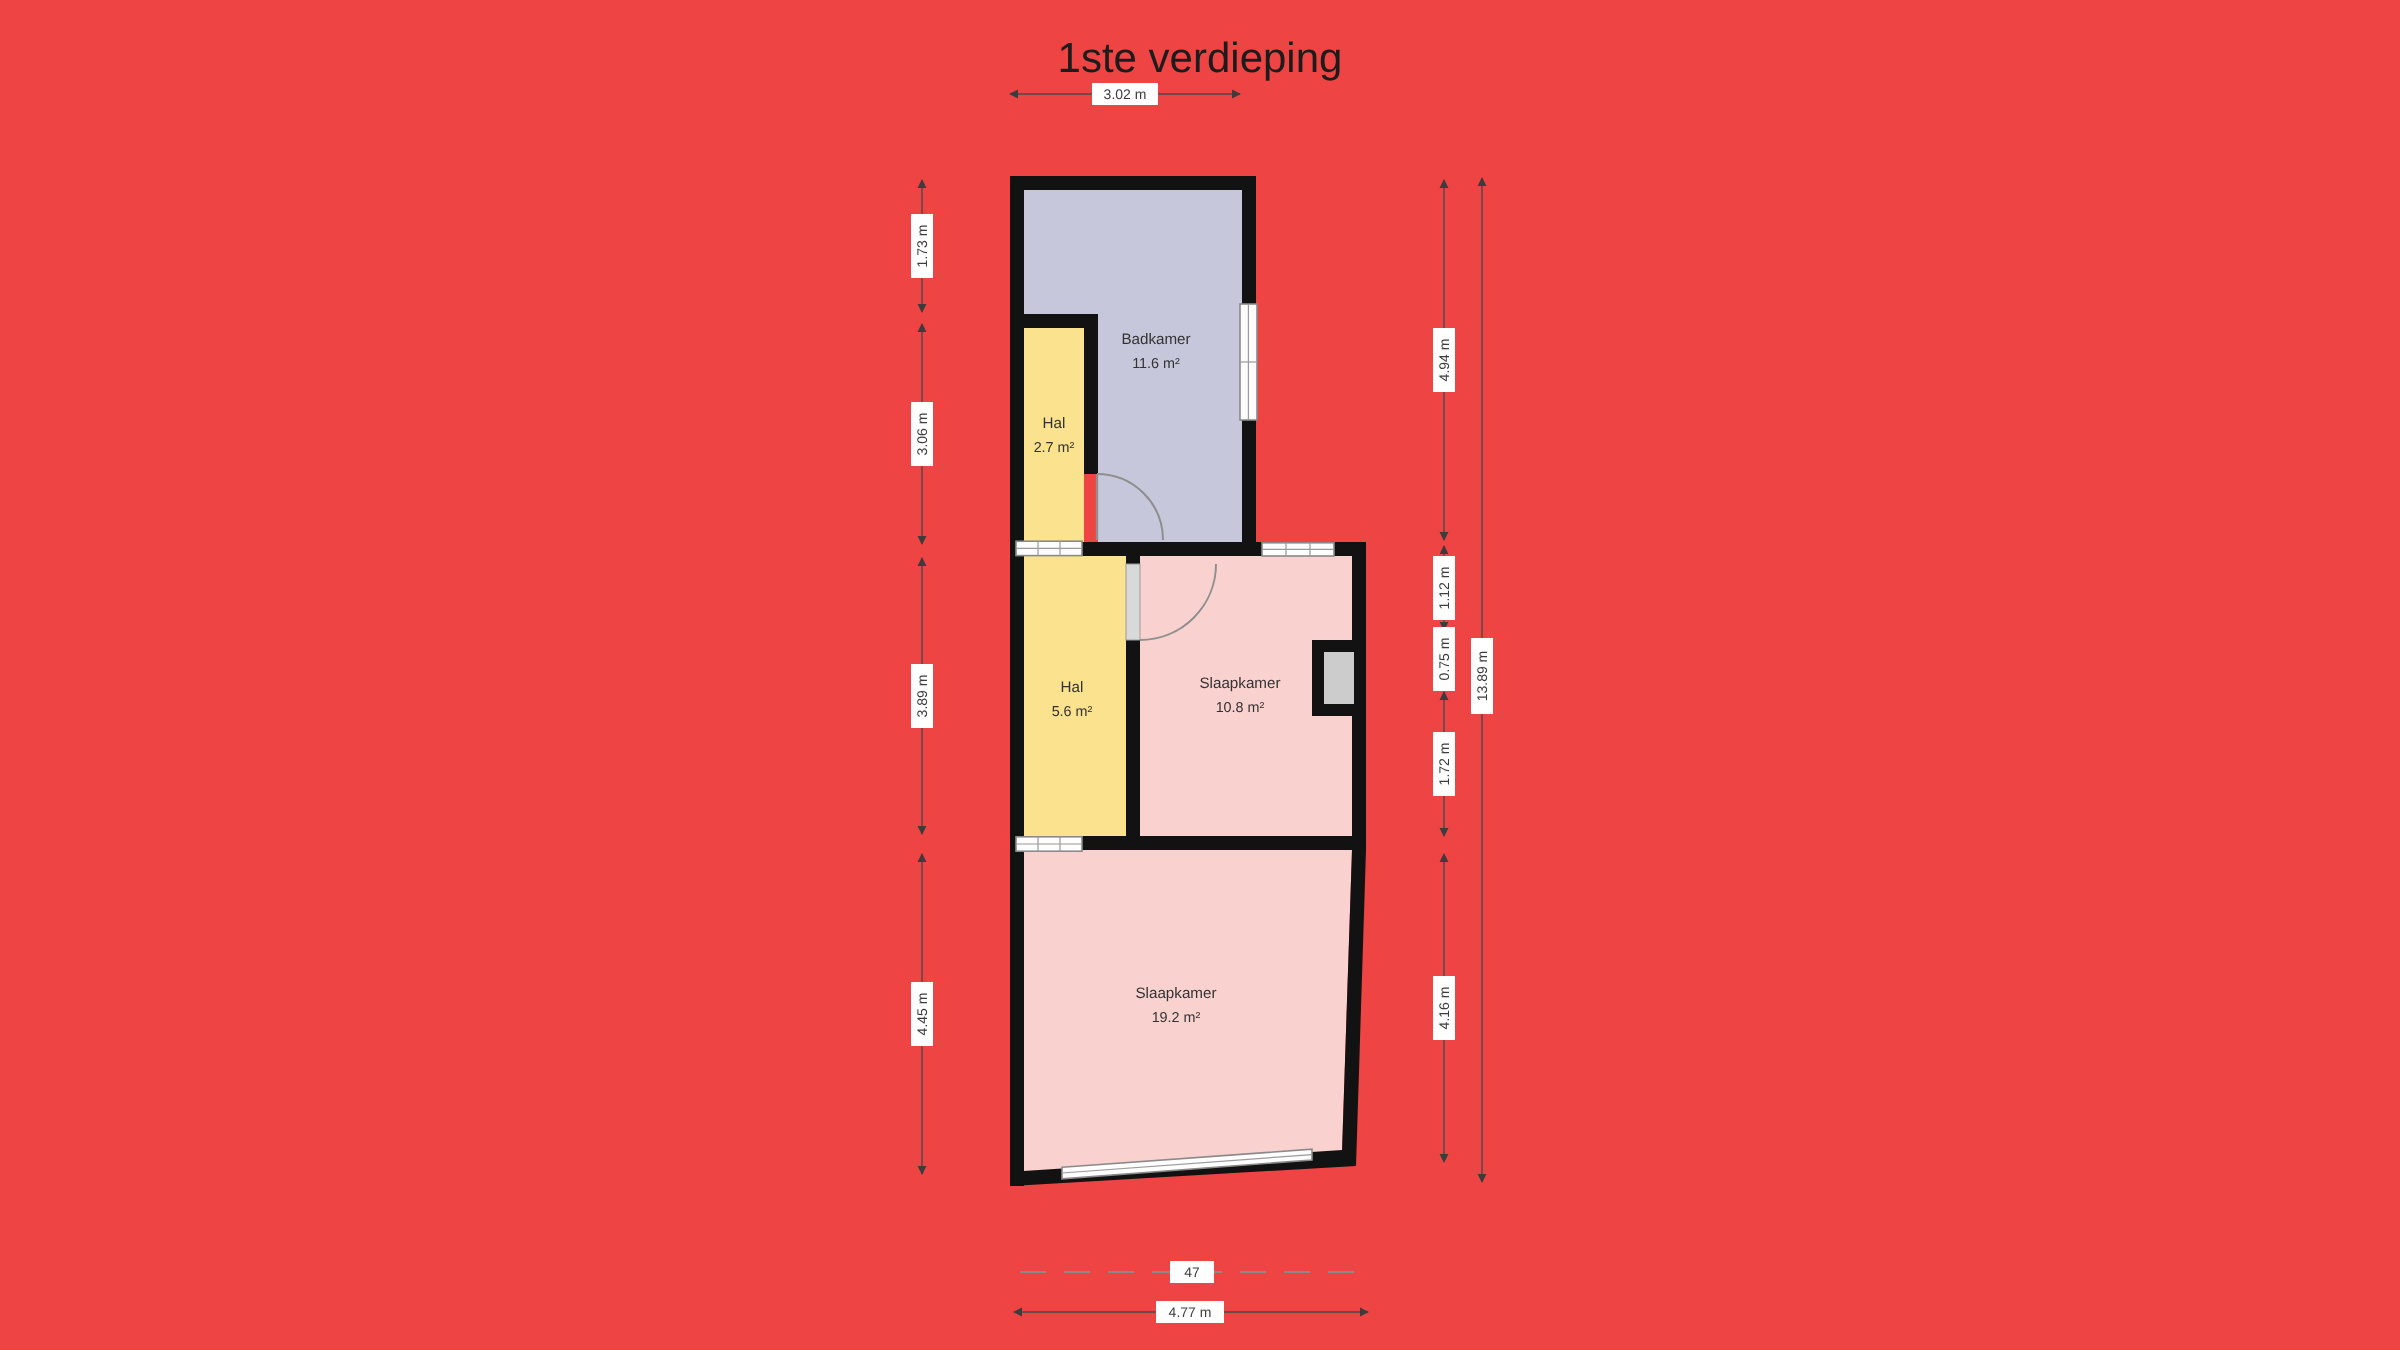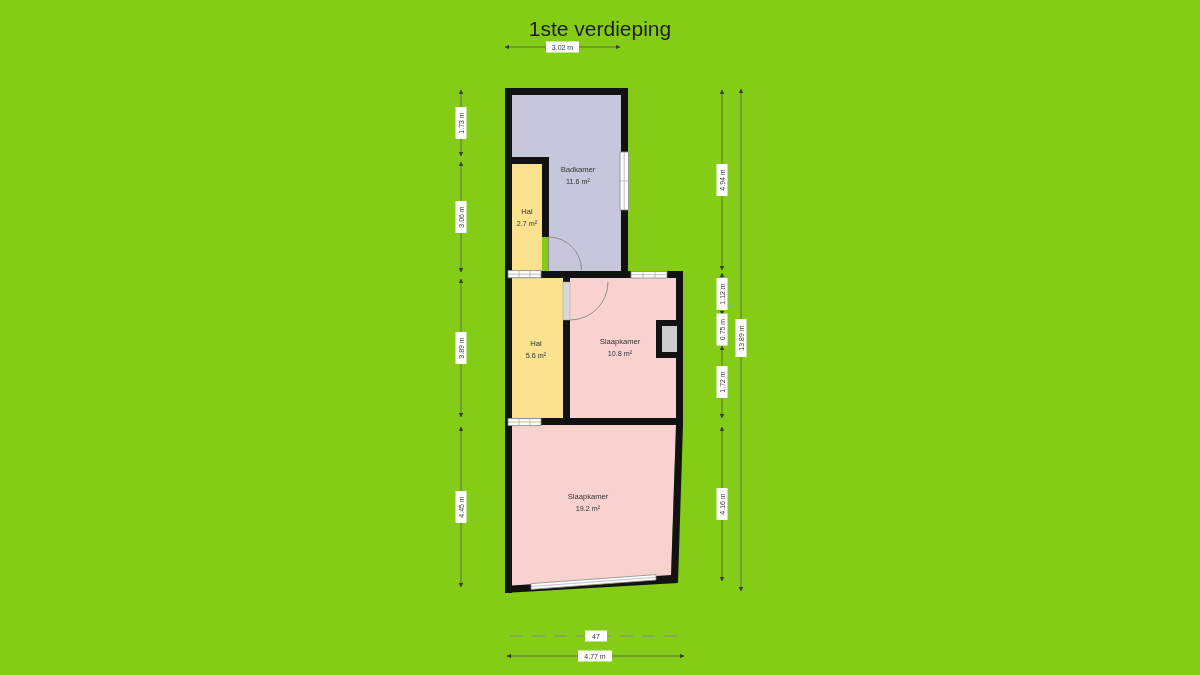--- a/index.html
+++ b/index.html
@@ -1,16 +1,16 @@
 <!DOCTYPE html>
 <html><head>
 <meta charset="utf-8">
 <style>
   html,body{margin:0;padding:0;background:#ffffff;width:1200px;height:675px;overflow:hidden;}
-  .page{position:relative;width:1200px;height:675px;background:#84cc16;font-family:"Liberation Sans",sans-serif;}
+  .page{position:relative;width:1200px;height:675px;background:#ef4444;font-family:"Liberation Sans",sans-serif;}
   svg{position:absolute;left:0;top:0;}
   text{font-family:"Liberation Sans",sans-serif;}
   .room-name{font-size:7.6px;fill:#333;}
   .room-area{font-size:7.2px;fill:#333;}
   .dim-text{font-size:7px;fill:#3c3c3c;}
   .dim-line{stroke:#4a4a4a;stroke-width:0.7;}
   .win{fill:#fdfdfd;stroke:#8a8a8a;stroke-width:0.8;}
   .winline{stroke:#9a9a9a;stroke-width:0.6;fill:none;}
   .door{stroke:#8f8f8f;stroke-width:1;fill:none;}
   .labelbg{fill:#ffffff;}

